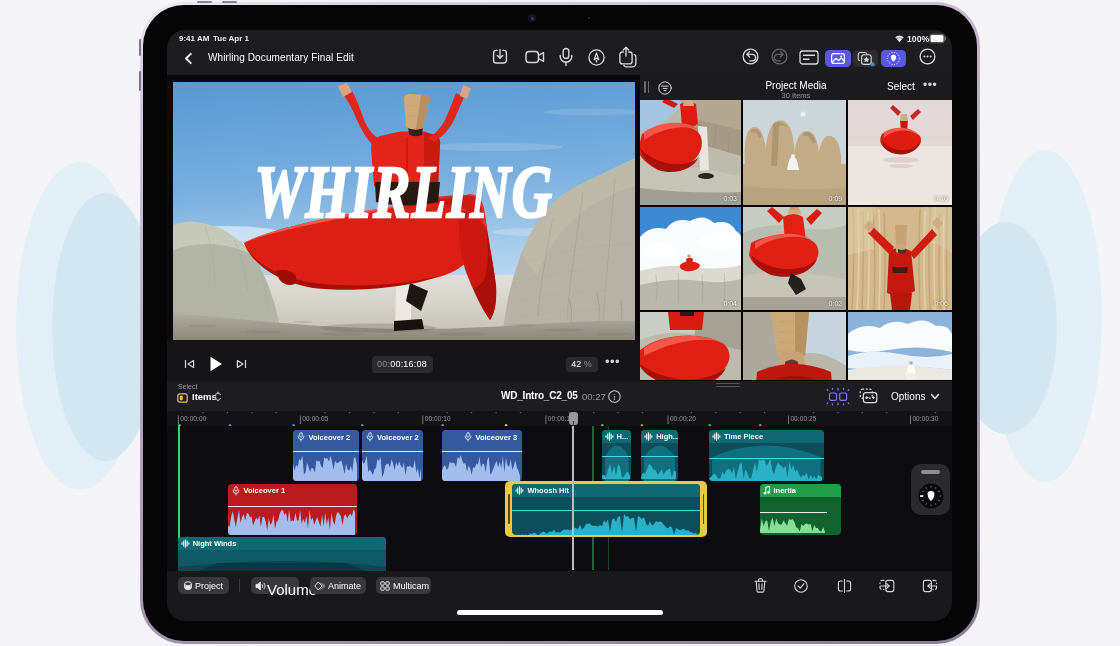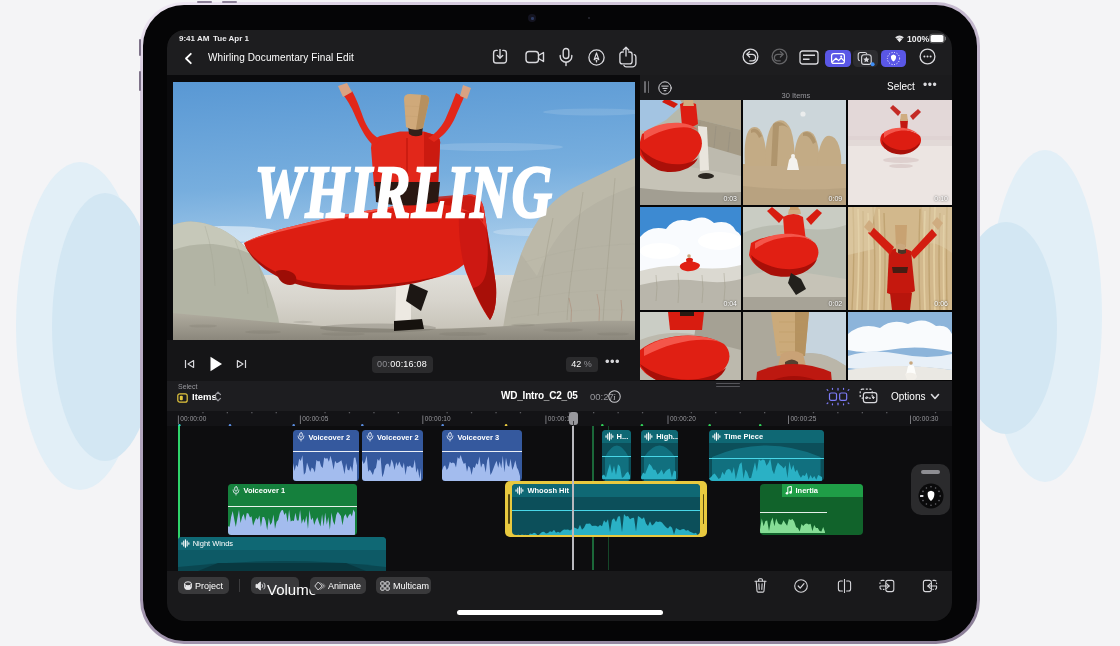--- a/index.html
+++ b/index.html
@@ -277,20 +277,21 @@
 <div class="abs" style="left:477px;top:51px;width:1.5px;height:12px;background:#6a6a6e;border-radius:1px;"></div>
 <div class="abs" style="left:480.5px;top:51px;width:1.5px;height:12px;background:#6a6a6e;border-radius:1px;"></div>
 <svg class="abs" style="left:491px;top:50.5px;" width="14" height="14" viewBox="-7 -7 14 14">
  <g stroke="#d9d9dd" fill="none" stroke-width="1" stroke-linecap="round">
   <circle r="6.2"></circle>
         <path d="M-3.2 -1.9 h6.4"></path>
         <path d="M-2 0.4 h4"></path>
         <path d="M-0.9 2.7 h1.8"></path>
  </g>
 </svg>
+<div class="abs" style="left:473px;top:50px;width:312px;text-align:center;color:#fff;font-size:10px;">Project Media</div>
 <div class="abs" style="left:473px;top:61px;width:312px;text-align:center;color:#98989d;font-size:7.5px;">30 Items</div>
 <div class="abs" style="left:720px;top:51px;color:#fff;font-size:10px;">Select</div>
 <div class="abs" style="left:756px;top:48px;color:#d9d9dd;font-size:12px;letter-spacing:0.5px;">•••</div>
 
 <div class="abs" style="left:473px;top:69.6px;width:101px;height:105px;overflow:hidden;">
  <svg width="101" height="105" viewBox="0 0 101 105">
   <rect width="101" height="105" fill="#b6b9ac"></rect>
   <path d="M0 0 H48 L26 20 L0 34 Z" fill="#a3c4e2"></path>
   <path d="M40 0 H101 V30 L52 18 Z" fill="#b3a891"></path>
   <path d="M52 18 L101 30 V58 L46 40 Z" fill="#a49a85"></path>
@@ -486,21 +487,21 @@
 <div class="abs" style="left:25px;top:360.5px;font-size:9.5px;font-weight:700;color:#fff;">Items</div>
 <svg class="abs" style="left:47px;top:361px;" width="8" height="11" viewBox="0 0 8 11">
       <g stroke="#98989d" stroke-width="1.2" fill="none" stroke-linecap="round" stroke-linejoin="round">
         <path d="M1.5 3.6 L4 1.2 L6.5 3.6"></path>
         <path d="M1.5 7.4 L4 9.8 L6.5 7.4"></path>
       </g>
     </svg>
 <div class="abs" style="left:549px;top:352.5px;width:24px;height:1.6px;background:#55555a;border-radius:1px;"></div>
 <div class="abs" style="left:549px;top:355.7px;width:24px;height:1.6px;background:#55555a;border-radius:1px;"></div>
 <div class="abs" style="left:334px;top:360px;font-size:10px;font-weight:700;color:#fff;letter-spacing:-0.2px;">WD_Intro_C2_05</div>
-<div class="abs" style="left:415px;top:360.5px;font-size:9.5px;color:#98989d;margin-left:8px;">00:27</div>
+<div class="abs" style="left:415px;top:360.5px;font-size:9.5px;color:#98989d;">00:27</div>
 <svg class="abs" style="left:441px;top:359.5px;" width="13" height="13" viewBox="-7 -7 14 14">
       <circle r="6.2" fill="none" stroke="#c8c8cc" stroke-width="1.1"></circle>
       <text x="0" y="3.4" text-anchor="middle" font-size="9" font-style="italic" font-family="Liberation Serif" fill="#c8c8cc">i</text>
     </svg>
 <svg class="abs" style="left:659px;top:356.5px;" width="24" height="19" viewBox="0 0 26 20">
       <g fill="none" stroke="#7d7bf7" stroke-width="1.3" stroke-linecap="round">
         <rect x="3.8" y="6.2" width="7.6" height="8" rx="1.7"></rect>
         <rect x="14.8" y="6.2" width="7.6" height="8" rx="1.7"></rect>
         <path d="M7 2.2 v-1"></path>
         <path d="M19 2.2 v-1"></path>
@@ -605,21 +606,21 @@
             <path d="M1.2 3.9 v0.7 a2.8 2.8 0 0 0 5.6 0 v-0.7"></path>
             <path d="M4 7.6 V9"></path>
           </g>
         </svg>Voiceover 2</div>
       <svg class="abs" style="left:0;top:23px;" width="61" height="28" viewBox="0 0 61 28" preserveAspectRatio="none">
         <polygon points="0.0,28 0.0,6.8 1.6,11.1 3.1,8.7 4.7,2.5 6.2,18.8 7.8,16.4 9.3,19.0 10.9,22.0 12.4,16.4 14.0,14.8 15.5,6.1 17.1,7.9 18.6,4.0 20.2,24.2 21.7,20.6 23.3,12.6 24.8,10.8 26.4,10.7 27.9,14.4 29.5,6.2 31.1,10.3 32.6,16.9 34.2,9.1 35.7,12.9 37.3,8.6 38.8,12.5 40.4,15.3 41.9,9.6 43.5,22.0 45.0,13.3 46.6,13.8 48.1,12.4 49.7,14.7 51.2,14.6 52.8,6.5 54.3,19.7 55.9,14.9 57.4,25.4 59.0,15.0 59,28" fill="#a3bcee"></polygon>
       </svg>
       <div class="abs" style="left:0;top:20.5px;width:61px;height:1.1px;background:rgba(255,255,255,0.9);"></div>
     </div>
 <div class="abs" style="left:275px;top:400px;width:79.6px;height:51px;border-radius:3.5px;overflow:hidden;background:#35599e;">
-      <div class="abs" style="left:4px;top:2px;display:flex;align-items:center;color:#fff;font-size:7.5px;font-weight:600;white-space:nowrap;"><svg width="8" height="10" viewBox="0 0 8 10" style="margin:0 3.5px 0 0;flex:none;">
+      <div class="abs" style="left:22px;top:2px;display:flex;align-items:center;color:#fff;font-size:7.5px;font-weight:600;white-space:nowrap;"><svg width="8" height="10" viewBox="0 0 8 10" style="margin:0 3.5px 0 0;flex:none;">
           <g fill="none" stroke="#e8edf8" stroke-width="0.85" stroke-linecap="round">
             <rect x="2.7" y="0.7" width="2.6" height="4.4" rx="1.3"></rect>
             <path d="M1.2 3.9 v0.7 a2.8 2.8 0 0 0 5.6 0 v-0.7"></path>
             <path d="M4 7.6 V9"></path>
           </g>
         </svg>Voiceover 3</div>
       <svg class="abs" style="left:0;top:23px;" width="79.6" height="28" viewBox="0 0 79.6 28" preserveAspectRatio="none">
         <polygon points="0.0,28 0.0,17.4 1.6,13.6 3.1,12.3 4.7,16.9 6.2,15.0 7.8,8.7 9.4,10.3 10.9,9.5 12.5,10.2 14.0,14.4 15.6,4.3 17.2,6.1 18.7,2.1 20.3,7.5 21.8,11.1 23.4,9.8 25.0,18.8 26.5,12.7 28.1,14.9 29.6,22.0 31.2,14.0 32.8,15.1 34.3,10.3 35.9,11.7 37.4,3.4 39.0,14.7 40.6,10.5 42.1,11.2 43.7,19.4 45.2,7.4 46.8,3.6 48.4,21.9 49.9,19.5 51.5,15.3 53.0,11.3 54.6,7.8 56.2,14.7 57.7,8.4 59.3,15.2 60.8,2.8 62.4,19.4 64.0,4.8 65.5,12.2 67.1,13.9 68.6,5.8 70.2,16.9 71.8,13.3 73.3,7.2 74.9,14.5 76.4,17.3 78.0,23.0 78,28" fill="#a3bcee"></polygon>
       </svg>
       <div class="abs" style="left:0;top:20.5px;width:79.6px;height:1.1px;background:rgba(255,255,255,0.9);"></div>
@@ -665,21 +666,21 @@
           <rect x="7.3" y="3.2" width="1.1" height="2.6" rx="0.55" fill="#fff"></rect>
         </svg>Time Piece</div>
       <svg class="abs" style="left:0;top:13px;" width="114.6" height="38" viewBox="0 0 114.6 38" preserveAspectRatio="none">
         <path d="M3 38 L3 14 Q57.3 -9 111.6 14 L111.6 38 Z" fill="#11707f"></path>
       </svg>
       <svg class="abs" style="left:0;top:27px;" width="114.6" height="24" viewBox="0 0 114.6 24" preserveAspectRatio="none">
         <polygon points="0.0,24 0.0,21.3 1.9,20.3 3.8,17.8 5.7,16.5 7.7,19.3 9.6,22.1 11.5,20.8 13.4,14.8 15.3,17.9 17.2,13.5 19.2,12.1 21.1,12.4 23.0,16.7 24.9,10.0 26.8,22.3 28.7,14.5 30.6,7.2 32.6,5.3 34.5,21.8 36.4,12.5 38.3,15.6 40.2,21.2 42.1,20.9 44.1,12.9 46.0,5.3 47.9,14.5 49.8,2.2 51.7,3.8 53.6,2.4 55.5,2.9 57.5,8.7 59.4,6.0 61.3,1.4 63.2,12.9 65.1,17.3 67.0,10.1 68.9,5.5 70.9,7.7 72.8,9.2 74.7,11.5 76.6,8.4 78.5,21.0 80.4,4.6 82.4,12.9 84.3,7.8 86.2,15.1 88.1,12.6 90.0,17.6 91.9,20.7 93.8,18.1 95.8,19.1 97.7,15.6 99.6,22.7 101.5,18.1 103.4,21.6 105.3,19.1 107.3,22.8 109.2,18.1 111.1,19.0 113.0,20.1 113,24" fill="#2ab1c5"></polygon>
       </svg>
       <div class="abs" style="left:0;top:28px;width:114.6px;height:1.2px;background:#49d7e8;"></div>
     </div>
-<div class="abs" style="left:61px;top:453.5px;width:129px;height:51px;border-radius:3.5px;overflow:hidden;background:#15803d;">
+<div class="abs" style="left:61px;top:453.5px;width:129px;height:51px;border-radius:3.5px;overflow:hidden;background:#b91c1c;">
       <div class="abs" style="left:4px;top:2px;display:flex;align-items:center;color:#fff;font-size:7.5px;font-weight:600;white-space:nowrap;"><svg width="8" height="10" viewBox="0 0 8 10" style="margin:0 3.5px 0 0;flex:none;">
           <g fill="none" stroke="#e8edf8" stroke-width="0.85" stroke-linecap="round">
             <rect x="2.7" y="0.7" width="2.6" height="4.4" rx="1.3"></rect>
             <path d="M1.2 3.9 v0.7 a2.8 2.8 0 0 0 5.6 0 v-0.7"></path>
             <path d="M4 7.6 V9"></path>
           </g>
         </svg>Voiceover 1</div>
       <svg class="abs" style="left:0;top:23px;" width="129" height="28" viewBox="0 0 129 28" preserveAspectRatio="none">
         <polygon points="0.0,28 0.0,19.3 1.6,19.7 3.1,10.1 4.7,4.1 6.3,12.4 7.8,20.0 9.4,11.0 11.0,2.7 12.5,16.0 14.1,10.1 15.7,7.1 17.2,13.8 18.8,6.0 20.4,6.6 22.0,10.6 23.5,9.3 25.1,18.8 26.7,14.3 28.2,10.8 29.8,12.7 31.4,8.4 32.9,20.0 34.5,10.1 36.1,10.1 37.6,13.9 39.2,23.2 40.8,11.0 42.3,18.1 43.9,15.4 45.5,7.5 47.0,22.0 48.6,14.7 50.2,13.0 51.7,6.7 53.3,3.4 54.9,2.9 56.4,8.0 58.0,5.6 59.6,15.2 61.1,2.7 62.7,14.6 64.3,13.5 65.9,13.9 67.4,5.8 69.0,13.4 70.6,13.4 72.1,3.1 73.7,16.8 75.3,11.7 76.8,16.1 78.4,8.5 80.0,22.1 81.5,3.0 83.1,13.2 84.7,10.4 86.2,17.9 87.8,13.2 89.4,10.2 90.9,15.2 92.5,19.4 94.1,7.2 95.6,19.6 97.2,5.6 98.8,17.8 100.3,10.1 101.9,22.8 103.5,5.4 105.0,13.9 106.6,18.1 108.2,8.0 109.8,4.7 111.3,6.8 112.9,9.1 114.5,18.2 116.0,9.4 117.6,7.1 119.2,11.5 120.7,8.6 122.3,6.6 123.9,9.4 125.4,2.4 127.0,5.5 127,28" fill="#a3bcee"></polygon>
       </svg>
@@ -694,33 +695,33 @@
           <rect x="5.6" y="1.4" width="1.1" height="6.2" rx="0.55" fill="#fff"></rect>
           <rect x="7.3" y="3.2" width="1.1" height="2.6" rx="0.55" fill="#fff"></rect>
         </svg>Whoosh Hit</div>
       <svg class="abs" style="left:0;top:27px;" width="188" height="24" viewBox="0 0 188 24" preserveAspectRatio="none">
         <polygon points="0.0,26 0.0,25.0 2.0,23.9 4.0,25.0 6.0,23.6 8.0,24.2 10.0,23.6 12.0,23.9 14.0,23.8 16.0,25.0 18.0,22.6 20.0,22.9 22.0,21.7 24.0,22.6 26.0,25.0 28.0,22.7 30.0,20.9 32.0,20.7 34.0,22.4 36.0,21.9 38.0,20.3 40.0,21.1 42.0,18.7 44.0,21.7 46.0,20.7 48.0,21.7 50.0,19.8 52.0,18.5 54.0,18.7 56.0,18.6 58.0,19.4 60.0,18.3 62.0,16.6 64.0,17.3 66.0,18.2 68.0,13.7 70.0,18.8 72.0,16.8 74.0,12.7 76.0,12.7 78.0,12.4 80.0,15.1 82.0,14.8 84.0,14.7 86.0,15.8 88.0,14.0 90.0,15.2 92.0,9.3 94.0,11.7 96.0,8.3 98.0,20.9 100.0,9.0 102.0,7.3 104.0,11.0 106.0,5.5 108.0,5.2 110.0,21.2 112.0,3.1 114.0,5.6 116.0,4.9 118.0,8.3 120.0,6.9 122.0,6.8 124.0,20.6 126.0,4.9 128.0,6.3 130.0,7.9 132.0,6.3 134.0,12.4 136.0,14.9 138.0,10.2 140.0,14.6 142.0,13.1 144.0,10.3 146.0,10.9 148.0,10.5 150.0,11.5 152.0,14.1 154.0,16.2 156.0,17.5 158.0,15.1 160.0,16.8 162.0,23.6 164.0,17.0 166.0,18.2 168.0,19.2 170.0,18.2 172.0,17.9 174.0,19.8 176.0,19.0 178.0,20.8 180.0,21.4 182.0,22.4 184.0,21.8 186.0,25.0 188.0,23.2 188,26" fill="#2ab1c5"></polygon>
       </svg>
       <div class="abs" style="left:0;top:26px;width:188px;height:1.2px;background:#49d7e8;"></div>
     </div>
 <div class="abs" style="left:341.2px;top:464px;width:1.7px;height:30px;background:#55480e;border-radius:1px;"></div>
 <div class="abs" style="left:535.8px;top:464px;width:1.7px;height:30px;background:#55480e;border-radius:1px;"></div>
-<div class="abs" style="left:592.5px;top:453.5px;width:81px;height:51px;border-radius:4px;overflow:hidden;background:#11632b;padding-left:22px;">
+<div class="abs" style="left:592.5px;top:453.5px;width:81px;height:51px;border-radius:4px;overflow:hidden;background:#11632b;">
       <div style="height:13px;background:#1f9e47;display:flex;align-items:center;padding-left:3px;color:#fff;font-size:7.5px;font-weight:600;white-space:nowrap;overflow:hidden;"><svg width="8" height="9" viewBox="0 0 8 9" style="margin:0 3px 0 0;flex:none;">
           <path d="M2.8 7.2 V1.2 L6.4 0.4 V6.4" fill="none" stroke="#fff" stroke-width="1"></path>
           <circle cx="2" cy="7.2" r="1.3" fill="#fff"></circle>
           <circle cx="5.6" cy="6.4" r="1.3" fill="#fff"></circle>
         </svg>Inertia</div>
       <svg class="abs" style="left:0;top:27px;" width="67.5" height="24" viewBox="0 0 67.5 24" preserveAspectRatio="none">
         <polygon points="0.0,22 0.0,18.6 1.8,7.6 3.6,15.3 5.4,9.9 7.2,9.5 9.0,19.9 10.8,10.8 12.6,6.5 14.4,15.3 16.2,7.5 18.1,12.2 19.9,13.4 21.7,13.6 23.5,9.3 25.3,12.3 27.1,14.7 28.9,7.9 30.7,9.0 32.5,7.9 34.3,10.7 36.1,16.3 37.9,17.0 39.7,20.5 41.5,13.0 43.3,15.0 45.1,13.0 46.9,12.5 48.8,13.6 50.6,12.7 52.4,20.3 54.2,13.9 56.0,16.9 57.8,17.1 59.6,20.1 61.4,20.4 63.2,15.9 65.0,20.9 65,22" fill="#86dd96"></polygon>
       </svg>
       <div class="abs" style="left:0;top:28px;width:67.5px;height:1.2px;background:rgba(255,255,255,0.9);"></div>
     </div>
 <div class="abs" style="left:10.7px;top:507px;width:208.7px;height:34px;border-radius:4px 4px 0 0;overflow:hidden;background:#0d5a66;">
-      <div style="height:13px;background:#0f6874;display:flex;align-items:center;padding-left:3px;color:#fff;font-size:7.5px;font-weight:400;"><svg width="9" height="9" viewBox="0 0 9 9" style="margin:0 3px 0 0;flex:none;">
+      <div style="height:13px;background:#0f6874;display:flex;align-items:center;padding-left:3px;color:#fff;font-size:7.5px;font-weight:700;"><svg width="9" height="9" viewBox="0 0 9 9" style="margin:0 3px 0 0;flex:none;">
           <rect x="0.5" y="3.2" width="1.1" height="2.6" rx="0.55" fill="#fff"></rect>
           <rect x="2.2" y="1.4" width="1.1" height="6.2" rx="0.55" fill="#fff"></rect>
           <rect x="3.9" y="0.2" width="1.1" height="8.6" rx="0.55" fill="#fff"></rect>
           <rect x="5.6" y="1.4" width="1.1" height="6.2" rx="0.55" fill="#fff"></rect>
           <rect x="7.3" y="3.2" width="1.1" height="2.6" rx="0.55" fill="#fff"></rect>
         </svg>Night Winds</div>
       <svg class="abs" style="left:0;top:20px;" width="208.7" height="14" viewBox="0 0 208.7 14" preserveAspectRatio="none">
         <path d="M0 14 L0 10 Q104 -2 208.7 10 L208.7 14 Z" fill="#0a4751"></path>
         <path d="M20 14 L40 6 L168 6 L188 14 Z" fill="#083840"></path>
       </svg>

